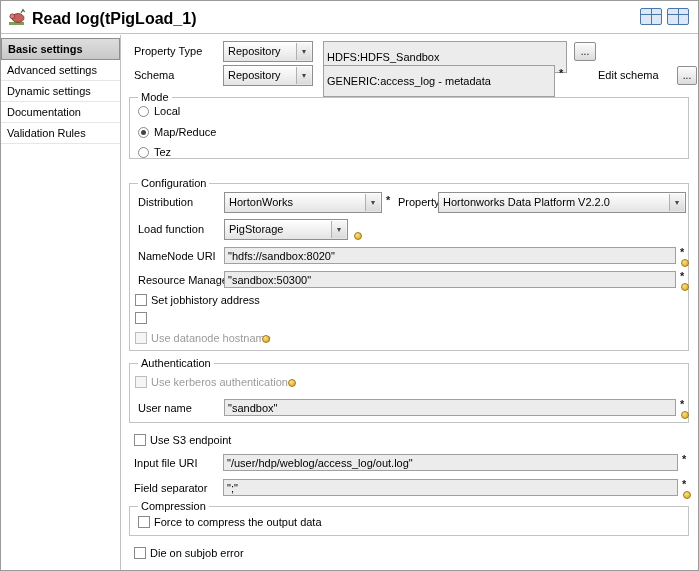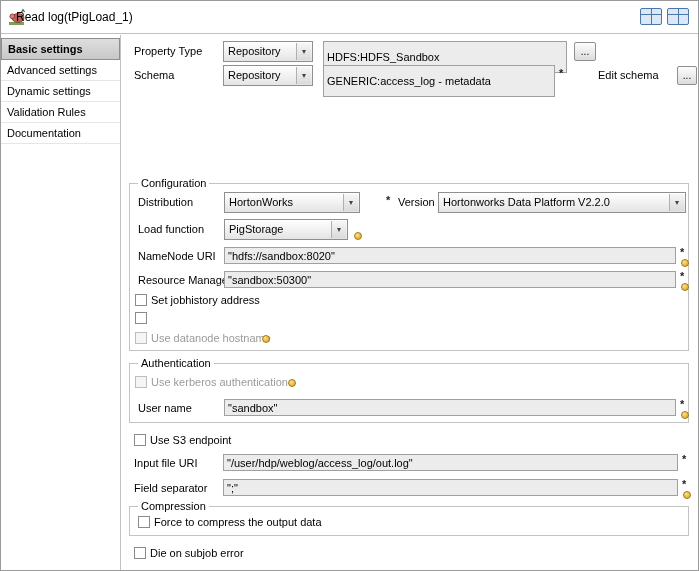--- a/index.html
+++ b/index.html
@@ -2,21 +2,21 @@
 <html><head>
 <meta charset="utf-8">
 <style>
   *{box-sizing:border-box;margin:0;padding:0}
   html,body{background:#ffffff}
   body{font-family:"Liberation Sans",sans-serif;font-size:11px;color:#000}
   .window{position:relative;width:699px;height:571px;background:#fff;border:1px solid #9a9a9a;overflow:hidden}
 
   .header{position:absolute;left:0;top:0;width:100%;height:33px;background:#fff;border-bottom:1px solid #c2c2c2}
   .comp-icon{position:absolute;left:7px;top:7px;width:18px;height:18px}
-  .title{position:absolute;left:15px;top:9px;font-weight:normal;font-size:12px;white-space:nowrap}
+  .title{position:absolute;left:31px;top:9px;font-weight:bold;font-size:16px;white-space:nowrap}
   .hicon{position:absolute;top:7px;width:22px;height:17px;border:1px solid #4a76a8;background:#dce8f5;border-radius:2px}
   .hicon::before{content:"";position:absolute;left:0;right:0;top:5px;height:1px;background:#4a76a8}
   .hicon::after{content:"";position:absolute;top:0;bottom:0;left:10px;width:1px;background:#4a76a8}
   .hicon.h1{right:36px}.hicon.h2{right:9px}
 
   .sidebar{position:absolute;left:0;top:34px;width:120px;height:537px;border-right:1px solid #c2c2c2;background:#fff;padding-top:3px}
   .side-item{height:21px;line-height:21px;padding-left:6px;border-bottom:1px solid #e6e6e6;cursor:pointer;white-space:nowrap}
   .side-item.selected{height:22px;line-height:20px;background:linear-gradient(#dedede,#c8c8c8);border:1px solid #8e8e8e;font-weight:bold}
 
   .label{position:absolute;white-space:nowrap}
@@ -55,53 +55,62 @@
     </span>
     <span class="title">Read log(tPigLoad_1)</span>
     <span class="hicon h1"></span>
     <span class="hicon h2"></span>
   </div>
 
   <div class="sidebar">
     <div class="side-item selected">Basic settings</div>
     <div class="side-item">Advanced settings</div>
     <div class="side-item">Dynamic settings</div>
+    <div class="side-item">Documentation</div>
     <div class="side-item">Validation Rules</div>
-    <div class="side-item">Documentation</div>
   </div>
 
   <span class="label" style="left:133px;top:44px">Property Type</span>
   <div class="combo" style="left:222px;top:40px;width:90px">
     <span class="ct">Repository</span>
     <span class="ca">▾</span>
   </div>
   <input class="tfield h21" style="left: 322px; top: 40px; width: 244px;" value="HDFS:HDFS_Sandbox">
   <button class="btn" style="left:573px;top:41px;width:22px">...</button>
 
   <span class="label" style="left:133px;top:68px">Schema</span>
   <div class="combo" style="left:222px;top:64px;width:90px">
     <span class="ct">Repository</span>
     <span class="ca">▾</span>
   </div>
   <input class="tfield h21" style="left: 322px; top: 64px; width: 232px;" value="GENERIC:access_log - metadata">
   <span class="req" style="left:558px;top:66px">*</span>
   <span class="label" style="left:597px;top:68px">Edit schema</span>
   <button class="btn" style="left:676px;top:65px;width:20px">...</button>
 
+  <div class="group" style="left:128px;top:96px;width:560px;height:62px">
+    <span class="group-title">Mode</span>
+    <span class="radio" style="left:8px;top:8px"></span>
+    <span class="label" style="left:24px;top:7px">Local</span>
+    <span class="radio sel" style="left:8px;top:29px"></span>
+    <span class="label" style="left:24px;top:28px">Map/Reduce</span>
+    <span class="radio" style="left:8px;top:49px"></span>
+    <span class="label" style="left:24px;top:48px">Tez</span>
+  </div>
 
   <div class="group" style="left:128px;top:182px;width:560px;height:168px">
     <span class="group-title">Configuration</span>
 
     <span class="label" style="left:8px;top:12px">Distribution</span>
-    <div class="combo" style="left:94px;top:8px;width:136px">
+    <div class="combo" style="left:94px;top:8px;width:158px">
       <span class="ct">HortonWorks</span>
       <span class="ca">▾</span>
     </div>
     <span class="req" style="left:256px;top:10px">*</span>
-    <span class="label" style="left:268px;top:12px">Version</span>
+    <span class="label" style="left:268px;top:12px">Property</span>
     <div class="combo" style="left:308px;top:8px;width:248px">
       <span class="ct">Hortonworks Data Platform V2.2.0</span>
       <span class="ca">▾</span>
     </div>
 
     <span class="label" style="left:8px;top:39px">Load function</span>
     <div class="combo" style="left:94px;top:35px;width:124px">
       <span class="ct">PigStorage</span>
       <span class="ca">▾</span>
     </div>

